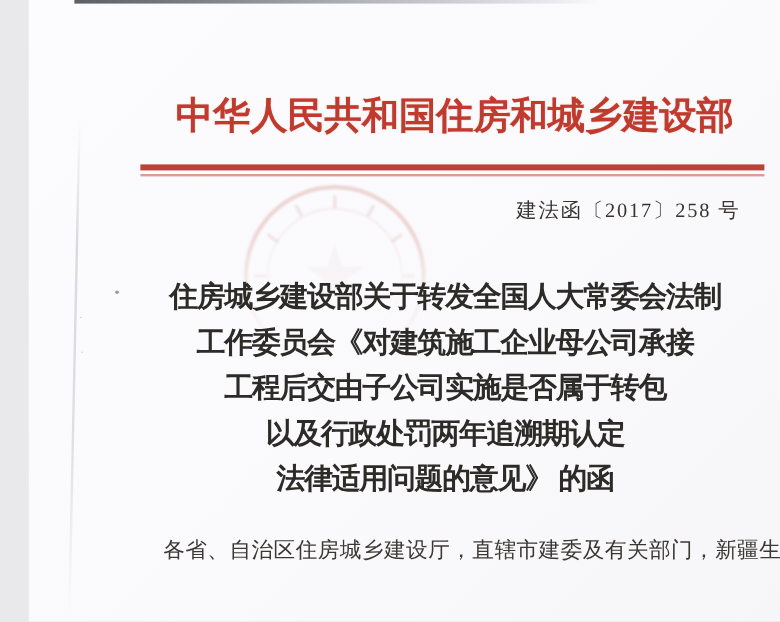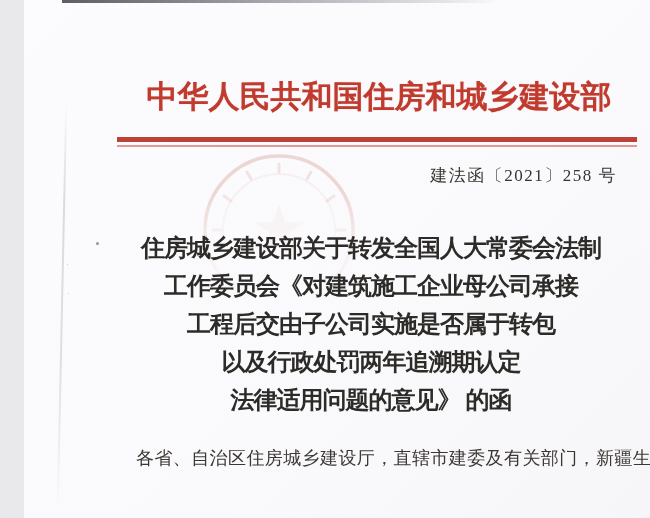--- a/index.html
+++ b/index.html
@@ -117,21 +117,21 @@
   </div>
 
   <h1 class="agency">中华人民共和国住房和城乡建设部</h1>
 
   <div class="redline">
     <div class="redline-thick"></div>
     <div class="redline-gap"></div>
     <div class="redline-thin"></div>
   </div>
 
-  <div class="docnum">建法函〔2021〕258 号</div>
+  <div class="docnum">建法函〔2017〕258 号</div>
 
   <div class="title-block">
     <div class="title-line">住房城乡建设部关于转发全国人大常委会法制</div>
     <div class="title-line">工作委员会《对建筑施工企业母公司承接</div>
     <div class="title-line">工程后交由子公司实施是否属于转包</div>
     <div class="title-line">以及行政处罚两年追溯期认定</div>
     <div class="title-line">法律适用问题的意见》 的函</div>
   </div>
 
   <div class="salutation">

